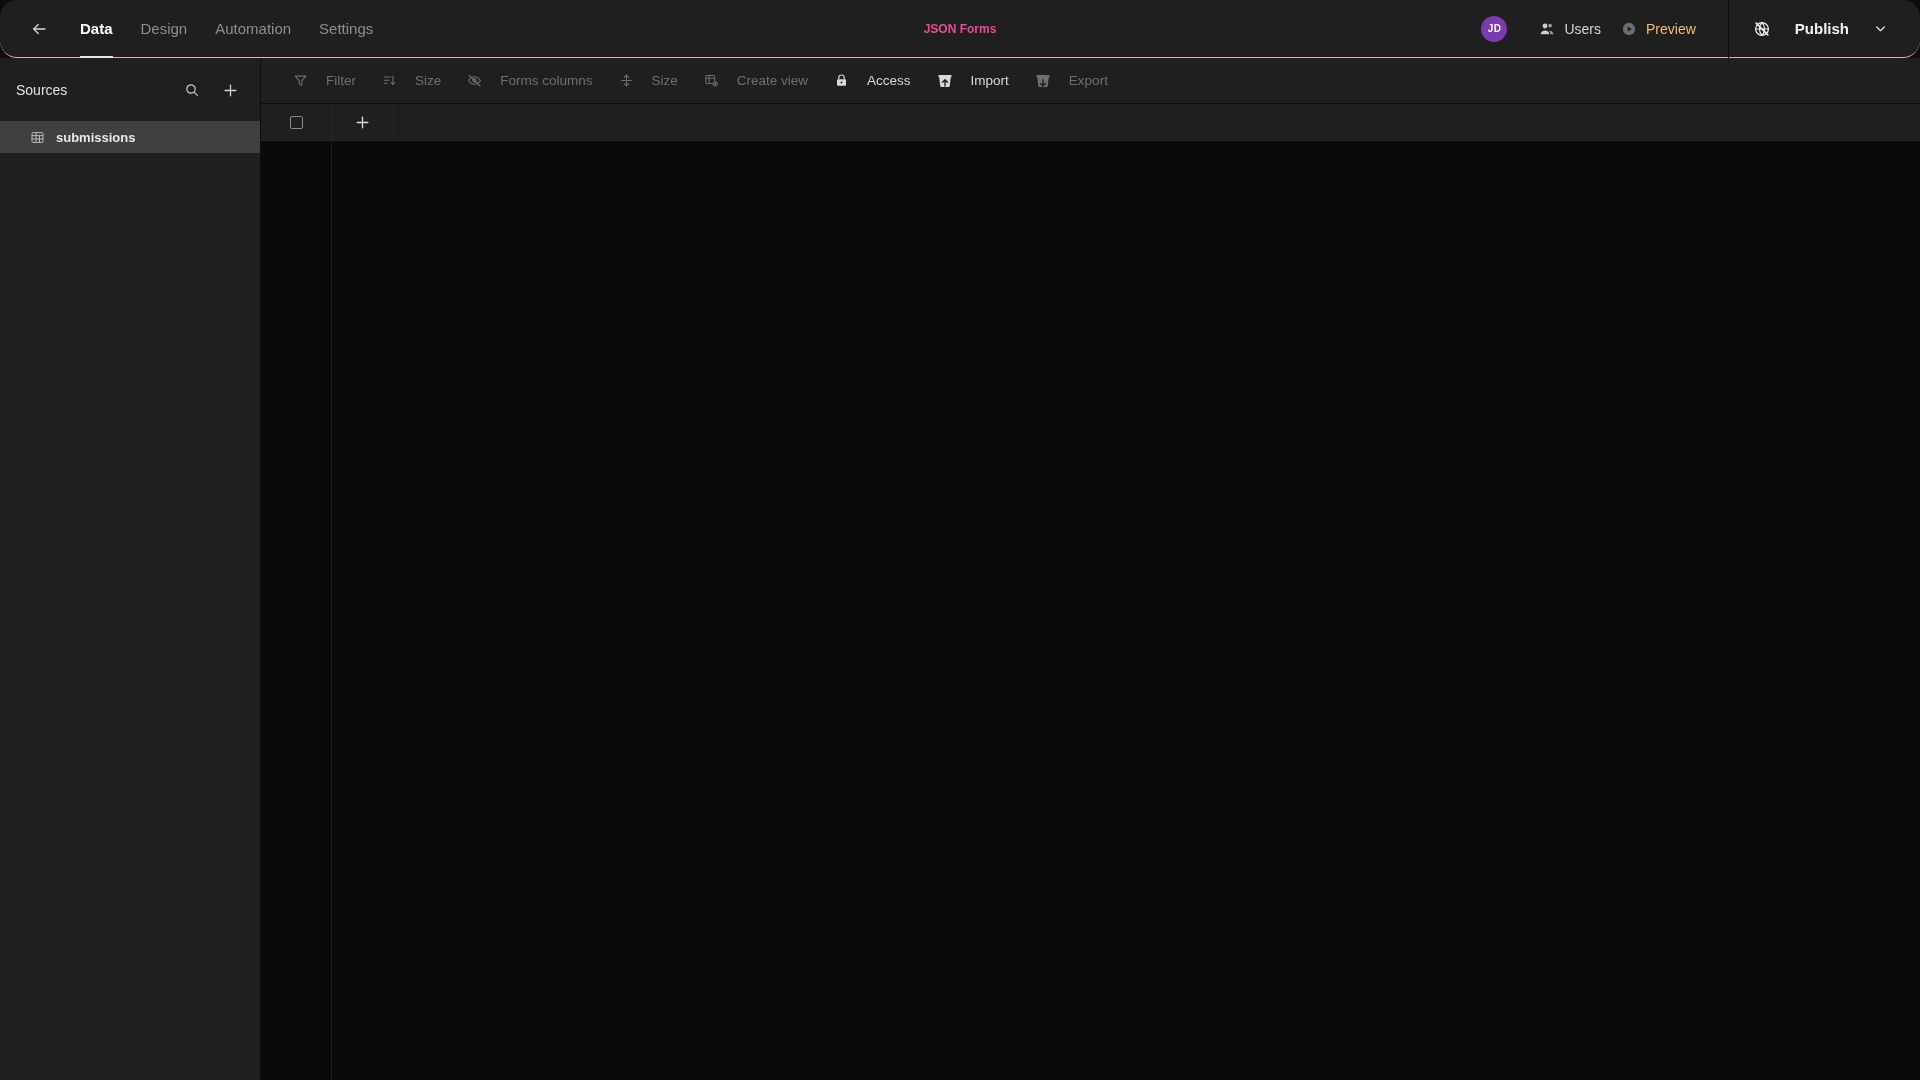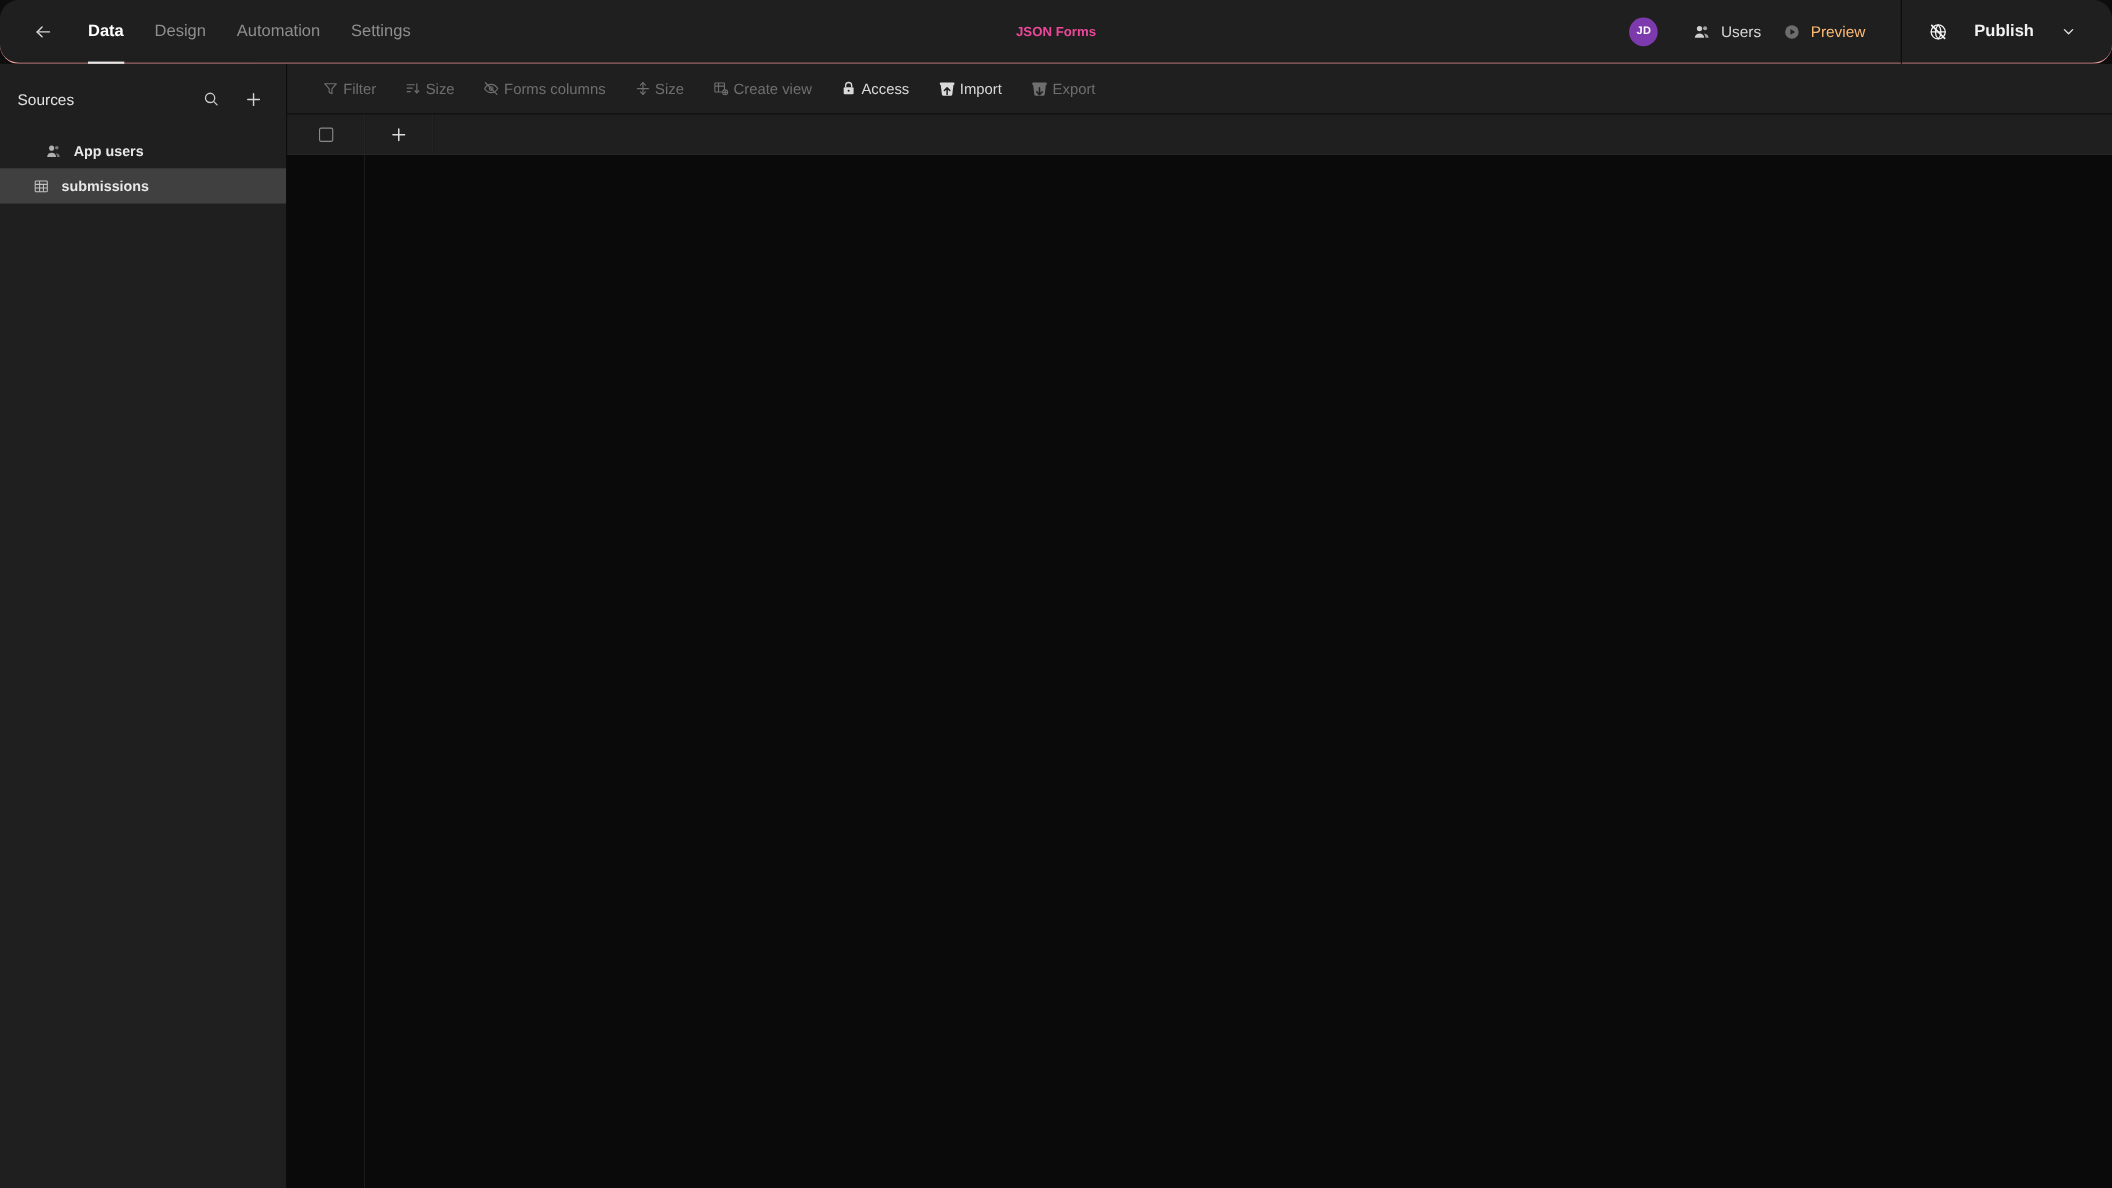--- a/index.html
+++ b/index.html
@@ -93,21 +93,21 @@
 
   
   .main { flex: 1; display: flex; flex-direction: column; min-width: 0; background: #0d0d0d; }
 
   .toolbar {
     height: 46px; min-height: 46px; display: flex; align-items: center;
     padding-left: 22px; gap: 0; background: #1f1f1f;
     border-bottom: 1px solid #0d0d0d;
   }
   .tb-item {
-    display: flex; align-items: center; gap: 4px;
+    display: flex; align-items: center; gap: 18px;
     font-size: 13.5px; color: #6f6f6f; cursor: pointer;
     padding: 6px 10px; border-radius: 4px; margin-right: 6px;
     white-space: nowrap;
   }
   .tb-item.enabled { color: #d9d9d9; }
 
   
   .grid { flex: 1; display: flex; flex-direction: column; min-height: 0; background: #0a0a0a; }
   .grid-header { height: 37px; min-height: 37px; display: flex; border-bottom: 1px solid #262626; }
   .gh-cell {
@@ -210,30 +210,20 @@
             <svg width="17" height="17" viewBox="0 0 24 24" fill="none" stroke="#d3d3d3" stroke-width="1.8" stroke-linecap="round">
               <line x1="12" y1="4.5" x2="12" y2="19.5"></line>
                 <line x1="4.5" y1="12" x2="19.5" y2="12"></line>
             </svg>
           </div>
         </div>
       </div>
 
       <div class="src-list">
 
-        <div class="src-row">
-          <span class="caret"></span>
-          <svg width="15" height="15" viewBox="0 0 24 24" fill="#b0b0b0">
-            <circle cx="9.5" cy="7.5" r="3.7"></circle>
-            <path d="M3 20.2c0-3.7 3-6 6.5-6s6.5 2.3 6.5 6z"></path>
-            <circle cx="17" cy="7" r="2.6" opacity=".6"></circle>
-            <path d="M15.4 14.8c3.2 0 6 1.7 6 5.4h-3.9c0-2.1-.8-3.9-2.1-5.4z" opacity=".6"></path>
-          </svg>
-          <span>App users</span>
-        </div>
 
 
         <div class="src-row nested selected">
           <svg width="15" height="15" viewBox="0 0 24 24" fill="none" stroke="#c2c2c2" stroke-width="1.5">
             <rect x="3.2" y="4.2" width="17.6" height="15.6" rx="1.2"></rect>
             <line x1="3.2" y1="9" x2="20.8" y2="9"></line>
             <line x1="3.2" y1="14.4" x2="20.8" y2="14.4"></line>
             <line x1="9.6" y1="4.2" x2="9.6" y2="19.8"></line>
             <line x1="15.2" y1="9" x2="15.2" y2="19.8"></line>
           </svg>

